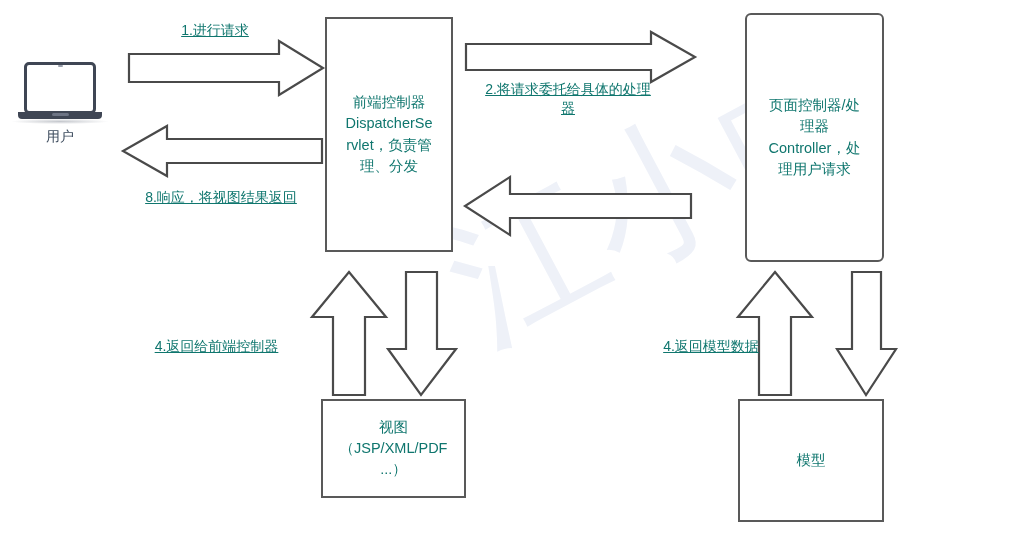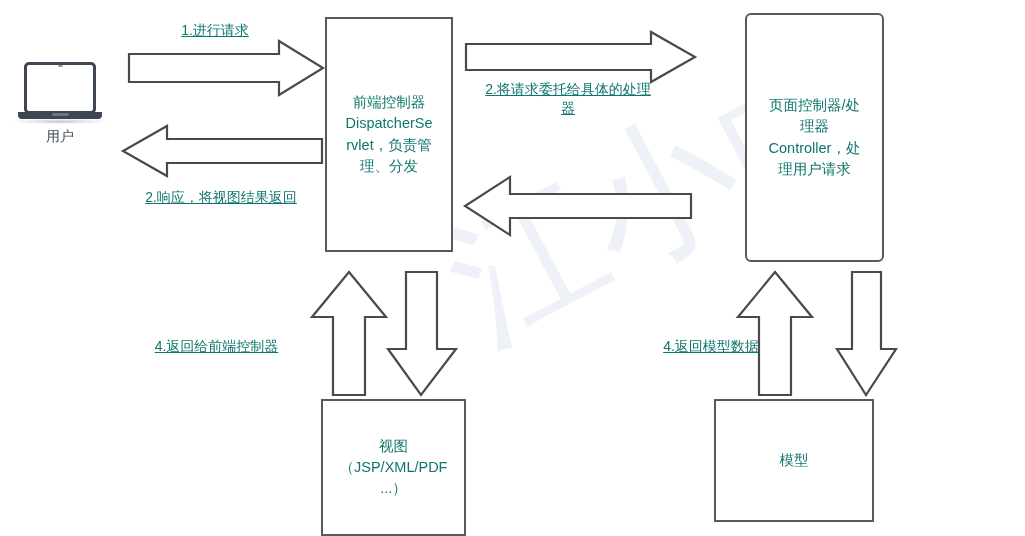--- a/index.html
+++ b/index.html
@@ -122,27 +122,27 @@
 理、分发</div>
   </div>
 
   <div class="box" style="left:745px;top:13px;width:139px;height:249px;border-radius:6px;">
     <div class="box-text">页面控制器/处
 理器
 Controller，处
 理用户请求</div>
   </div>
 
-  <div class="box" style="left:321px;top:399px;width:145px;height:137px;">
+  <div class="box" style="left:321px;top:399px;width:145px;height:99px;">
     <div class="box-text">视图
 （JSP/XML/PDF
 ...）</div>
   </div>
 
-  <div class="box" style="left:714px;top:399px;width:160px;height:123px;">
+  <div class="box" style="left:738px;top:399px;width:146px;height:123px;">
     <div class="box-text">模型</div>
   </div>
 
   <div class="arrow" style="left:128px;top:40px;">
     <svg width="196" height="56" viewBox="0 0 196 56">
       <polygon points="1,14 151,14 151,1 195,28 151,55 151,42 1,42"></polygon>
     </svg>
   </div>
 
   <div class="arrow" style="left:122px;top:125px;">
@@ -192,15 +192,15 @@
   <div class="label" style="left:468px;top:80px;width:200px;">2.将请求委托给具体的处理
 器</div>
 
 
   <div class="label" style="left:636px;top:337px;width:150px;">4.返回模型数据</div>
 
 
 
   <div class="label" style="left:124px;top:337px;width:185px;">4.返回给前端控制器</div>
 
-  <div class="label" style="left:116px;top:188px;width:210px;">2.响应，将视图结果返回</div>
+  <div class="label" style="left:116px;top:188px;width:210px;">8.响应，将视图结果返回</div>
 
 </div>
 
 </body></html>

